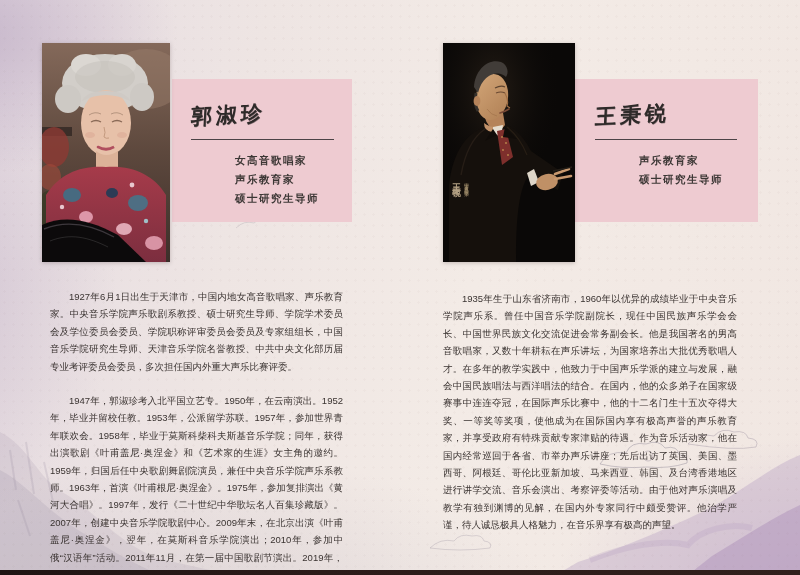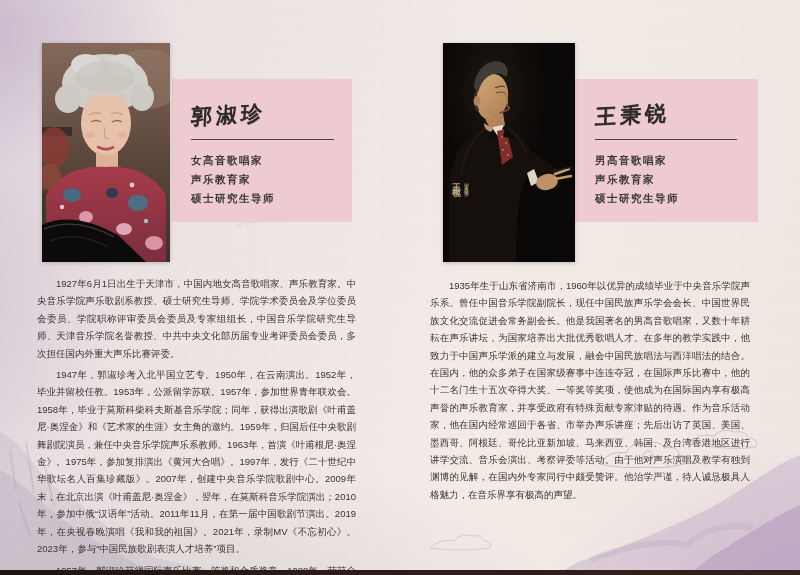--- a/index.html
+++ b/index.html
@@ -26,25 +26,25 @@
   .card-inner{padding:22px 16px 0 19px;}
   #cardR .card-inner{padding-left:25px;}
   .calligraphy{
     display:inline-block;font-size:21px;font-weight:700;color:#2e2a29;
     letter-spacing:4px;transform:rotate(-3deg) skewX(-6deg);
     text-shadow:0.5px 0.5px 0 rgba(46,42,41,.55);
     font-family:"DejaVu Serif","Liberation Serif",serif;white-space:nowrap;
   }
   .divider{height:1px;background:#4c4346;margin-top:10px;width:143px;border:0;}
   #cardR .divider{width:142px;}
-  .roles{margin-top:11px;}
+  .roles{margin-top:11px;margin-left:44px;}
   .role{font-size:10.5px;color:#3c3735;letter-spacing:1.5px;line-height:19px;font-weight:700;}
   .bio{position:absolute;font-size:9.5px;line-height:17.4px;color:#3a3331;
        text-align:justify;z-index:3;}
-  .bio p{margin:4px;text-indent:2em;}
+  .bio p{margin:17px;text-indent:2em;}
   #bioL{left:33px;top:271px;width:327px;}
   #bioR{left:426px;top:273px;width:328px;}
   .vname{position:absolute;left:8px;top:134px;writing-mode:vertical-rl;
     color:#b4a184;font-size:8.5px;letter-spacing:2px;font-weight:700;}
   .vcaption{position:absolute;left:21px;top:136px;writing-mode:vertical-rl;
     color:rgba(182,160,122,.75);font-size:4.5px;letter-spacing:1px;}
   .deco{position:absolute;inset:0;pointer-events:none;z-index:0;}
   .bottombar{position:absolute;left:0;bottom:0;width:800px;height:5px;
     background:linear-gradient(90deg,#1f1413,#2c1b19 40%,#31201c);z-index:5;}
 </style>
@@ -230,21 +230,20 @@
       </svg>
       <div class="vname">王秉锐</div>
       <div class="vcaption">中国著名男高音歌唱家</div>
     </div>
 
     <div class="namecard" id="cardR">
       <div class="card-inner">
         <span class="calligraphy">王秉锐</span>
         <div class="divider"></div>
         <div class="roles">
-          <div class="role">男高音歌唱家</div>
           <div class="role">声乐教育家</div>
           <div class="role">硕士研究生导师</div>
         </div>
       </div>
     </div>
 
     <div class="bio" id="bioR">
       <p>1935年生于山东省济南市，1960年以优异的成绩毕业于中央音乐学院声乐系。曾任中国音乐学院副院长，现任中国民族声乐学会会长、中国世界民族文化交流促进会常务副会长。他是我国著名的男高音歌唱家，又数十年耕耘在声乐讲坛，为国家培养出大批优秀歌唱人才。在多年的教学实践中，他致力于中国声乐学派的建立与发展，融会中国民族唱法与西洋唱法的结合。在国内，他的众多弟子在国家级赛事中连连夺冠，在国际声乐比赛中，他的十二名门生十五次夺得大奖、一等奖等奖项，使他成为在国际国内享有极高声誉的声乐教育家，并享受政府有特殊贡献专家津贴的待遇。作为音乐活动家，他在国内经常巡回于各省、市举办声乐讲座；先后出访了英国、美国、墨西哥、阿根廷、哥伦比亚新加坡、马来西亚、韩国、及台湾香港地区进行讲学交流、音乐会演出、考察评委等活动。由于他对声乐演唱及教学有独到渊博的见解，在国内外专家同行中颇受赞评。他治学严谨，待人诚恳极具人格魅力，在音乐界享有极高的声望。</p>
     </div>
   </div>

